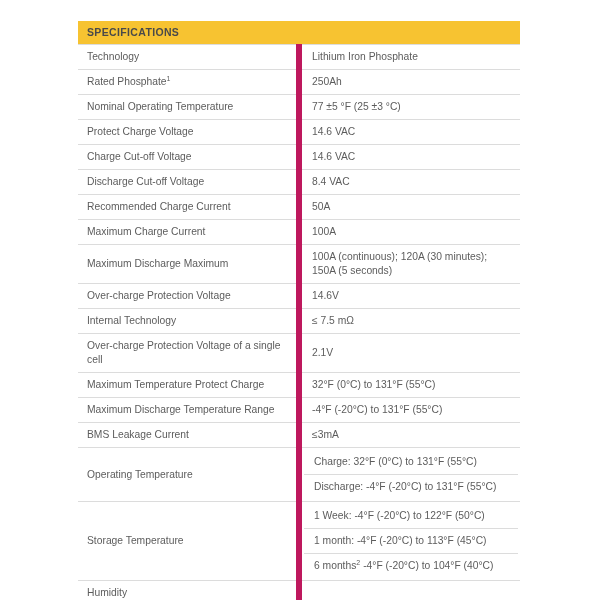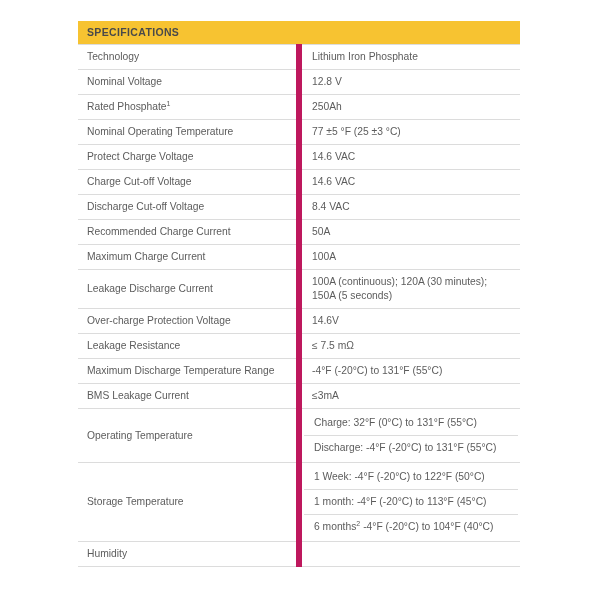--- a/index.html
+++ b/index.html
@@ -98,24 +98,20 @@
         <th colspan="2">SPECIFICATIONS</th>
       </tr>
     </thead>
     <tbody>
 
       <tr>
         <td class="label"><span>Technology</span></td>
         <td class="value">Lithium Iron Phosphate</td>
       </tr>
       <tr>
-        <td class="label"><span>Nominal Voltage</span></td>
-        <td class="value">12.8 V</td>
-      </tr>
-      <tr>
         <td class="label"><span>Rated Phosphate</span><span class="sup">1</span></td>
         <td class="value">250Ah</td>
       </tr>
       <tr>
         <td class="label"><span>Nominal Operating Temperature</span></td>
         <td class="value">77 ±5 °F (25 ±3 °C)</td>
       </tr>
       <tr>
         <td class="label"><span>Protect Charge Voltage</span></td>
         <td class="value">14.6 VAC</td>
@@ -130,30 +126,38 @@
       </tr>
       <tr>
         <td class="label"><span>Recommended Charge Current</span></td>
         <td class="value">50A</td>
       </tr>
       <tr>
         <td class="label"><span>Maximum Charge Current</span></td>
         <td class="value">100A</td>
       </tr>
       <tr>
-        <td class="label"><span>Leakage Discharge Current</span></td>
+        <td class="label"><span>Maximum Discharge Maximum</span></td>
         <td class="value">100A (continuous); 120A (30 minutes); 150A (5 seconds)</td>
       </tr>
       <tr>
         <td class="label"><span>Over-charge Protection Voltage</span></td>
         <td class="value">14.6V</td>
       </tr>
       <tr>
-        <td class="label"><span>Leakage Resistance</span></td>
+        <td class="label"><span>Internal Technology</span></td>
         <td class="value">≤ 7.5 mΩ</td>
+      </tr>
+      <tr>
+        <td class="label"><span>Over-charge Protection Voltage of a single cell</span></td>
+        <td class="value">2.1V</td>
+      </tr>
+      <tr>
+        <td class="label"><span>Maximum Temperature Protect Charge</span></td>
+        <td class="value">32°F (0°C) to 131°F (55°C)</td>
       </tr>
       <tr>
         <td class="label"><span>Maximum Discharge Temperature Range</span></td>
         <td class="value">-4°F (-20°C) to 131°F (55°C)</td>
       </tr>
       <tr>
         <td class="label"><span>BMS Leakage Current</span></td>
         <td class="value">≤3mA</td>
       </tr>
 

